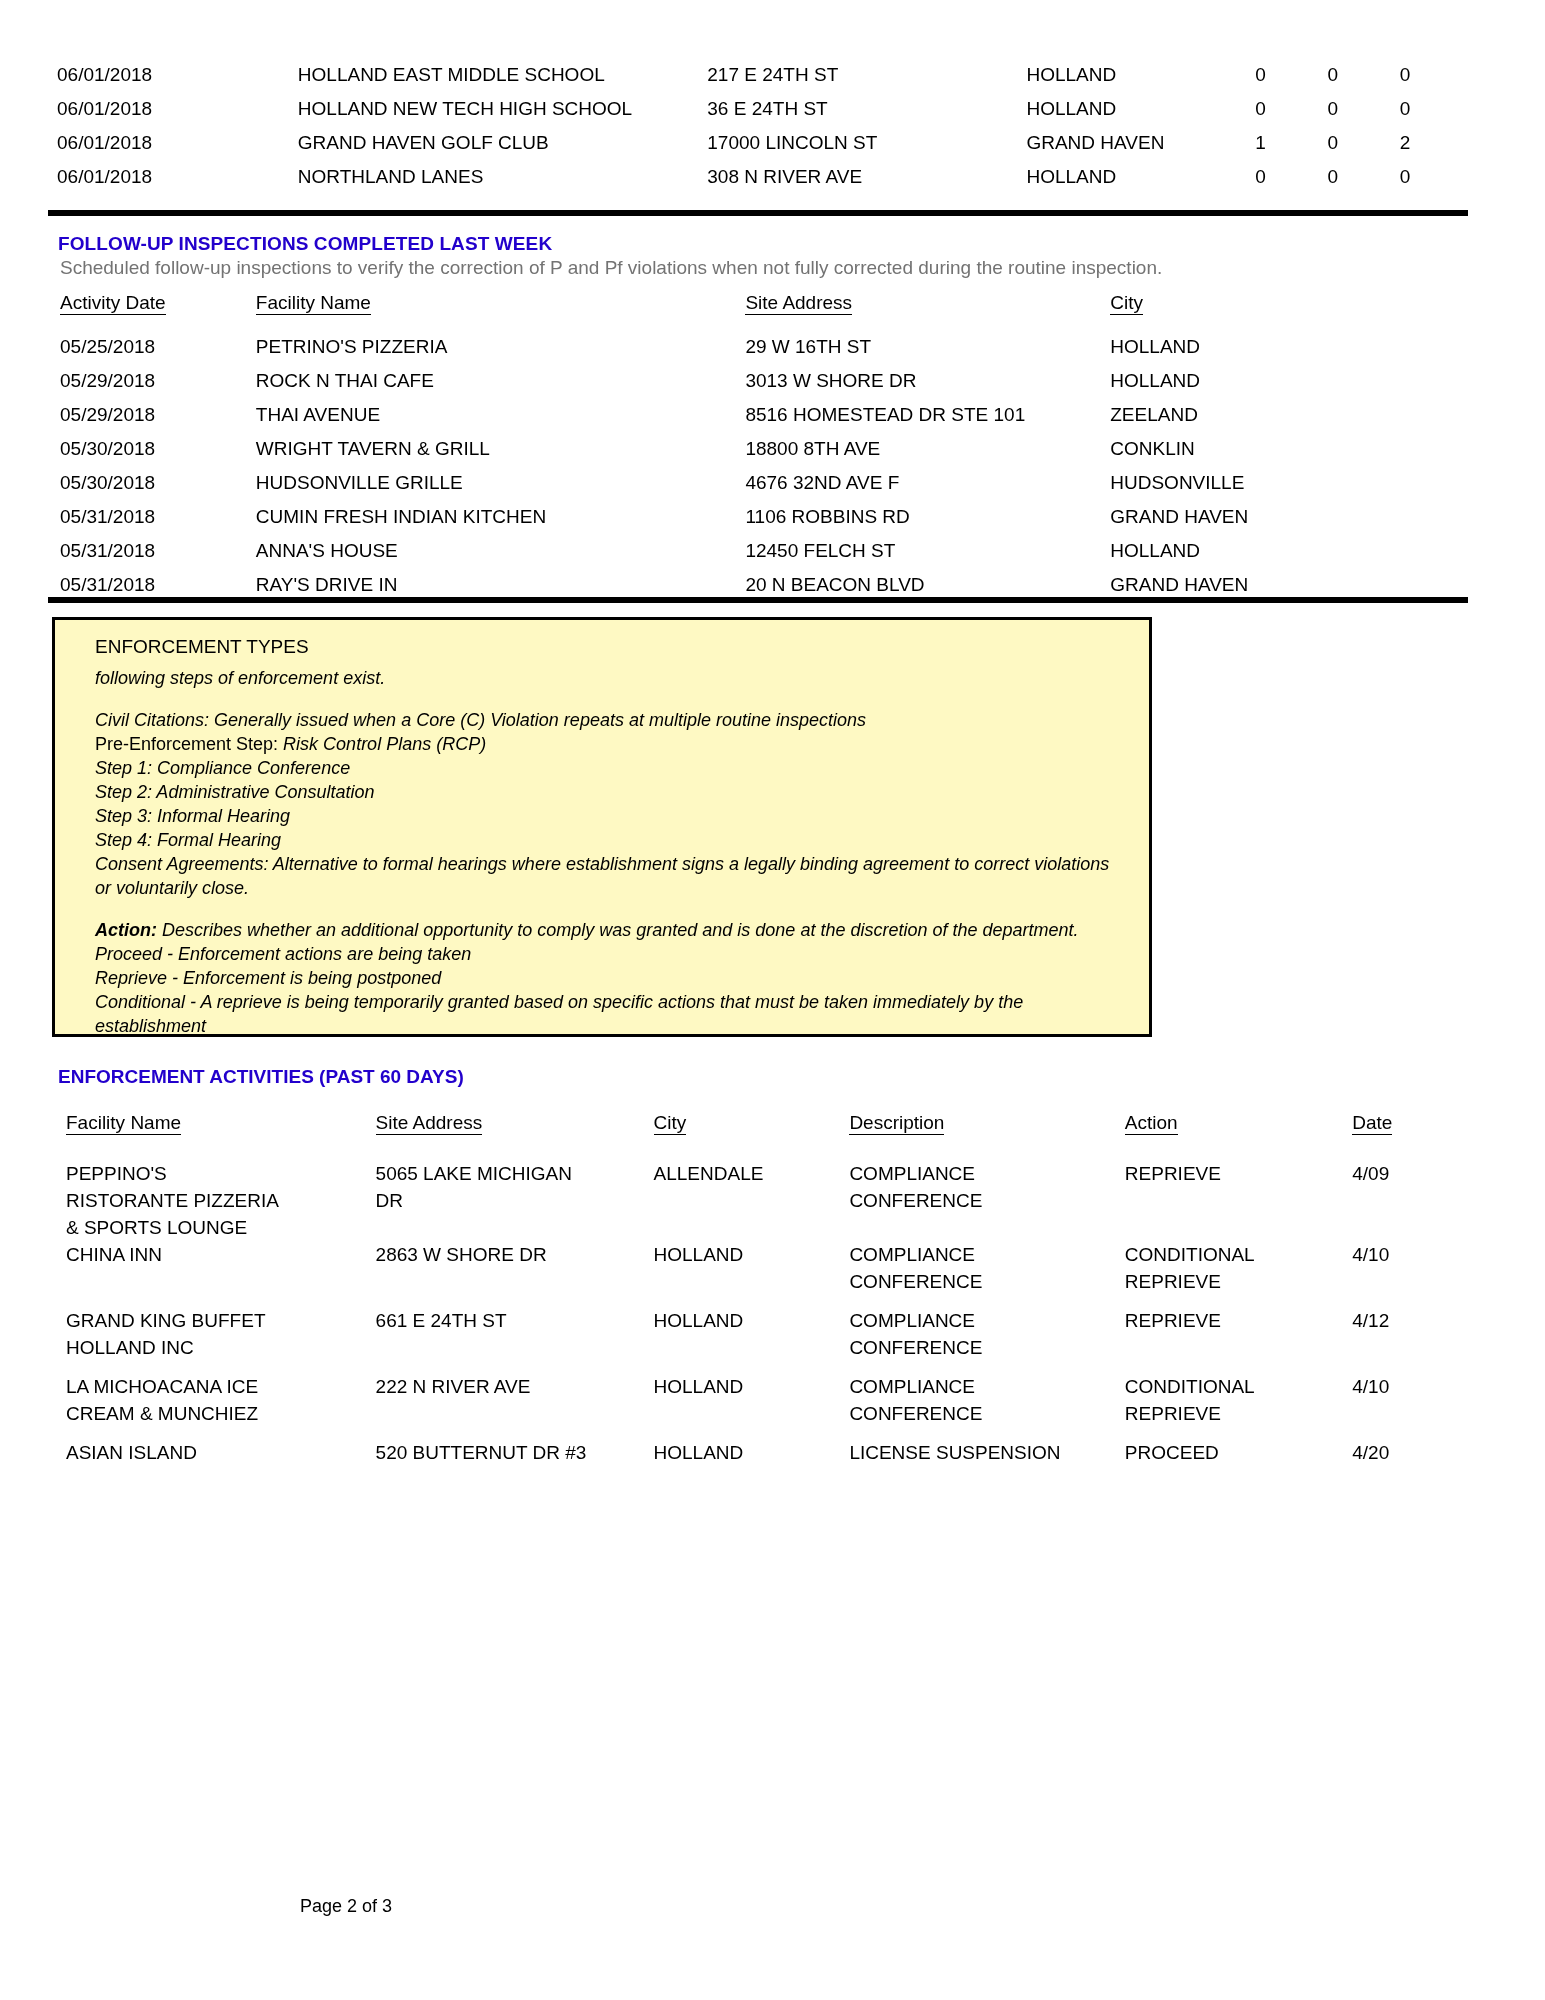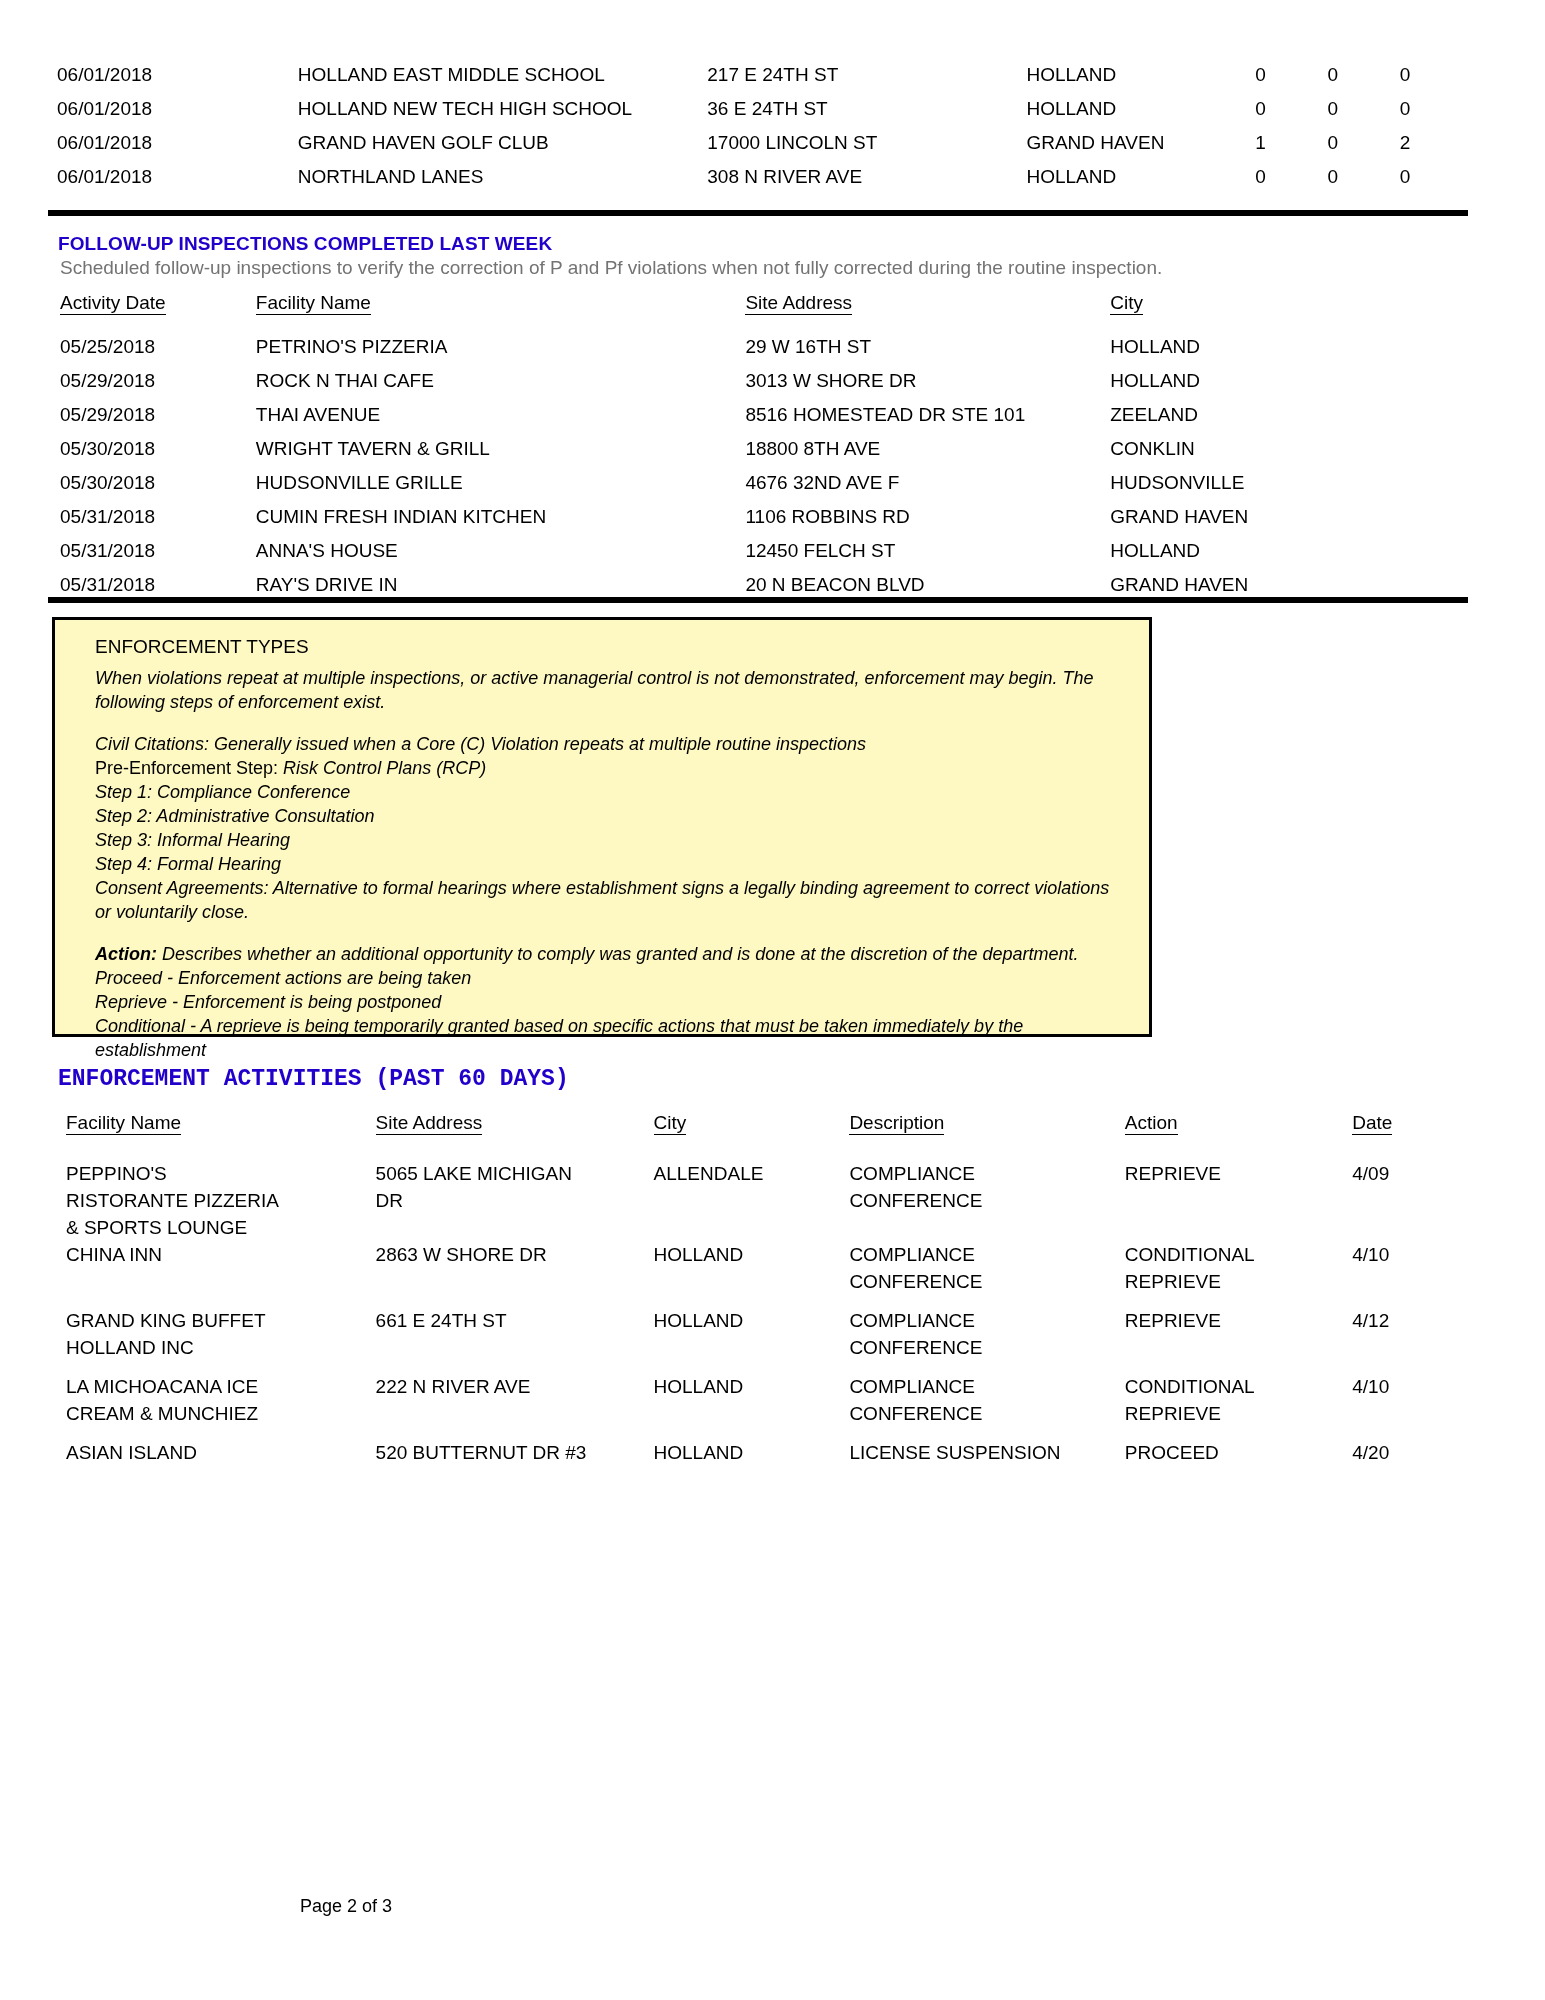--- a/index.html
+++ b/index.html
@@ -144,25 +144,24 @@
   }
   .enf-semi {
     font-style: normal;
   }
 
   
   .act-head {
     position: absolute;
     left: 58px;
     top: 1066px;
-    font-size: 23px;
+    font-size: 19px;
     font-weight: bold;
     color: #2200cc;
     white-space: nowrap;
-    font-family: Liberation Mono, monospace;
   }
   .act-wrap {
     position: absolute;
     left: 66px;
     top: 1112px;
     width: 1400px;
   }
   .act-head-row { height: 48px; }
   .act-row-text {
     font-size: 19px;
@@ -321,21 +320,20 @@
         </tr>
       </tbody>
     </table>
   </div>
 
   <div class="rule-thick r2"></div>
 
   <div class="enf-box">
     <div class="enf-inner">
       <div class="enf-title">ENFORCEMENT TYPES</div>
-      <div class="enf-p">When violations repeat at multiple inspections, or active managerial control is not demonstrated, enforcement may begin. The</div>
       <div class="enf-p">following steps of enforcement exist.</div>
       <div class="enf-gap"></div>
       <div class="enf-p">Civil Citations: Generally issued when a Core (C) Violation repeats at multiple routine inspections</div>
       <div class="enf-p"><span class="enf-semi">Pre-Enforcement Step:</span> <span>Risk Control Plans (RCP)</span></div>
       <div class="enf-p">Step 1: Compliance Conference</div>
       <div class="enf-p">Step 2: Administrative Consultation</div>
       <div class="enf-p">Step 3: Informal Hearing</div>
       <div class="enf-p">Step 4: Formal Hearing</div>
       <div class="enf-p">Consent Agreements: Alternative to formal hearings where establishment signs a legally binding agreement to correct violations</div>
       <div class="enf-p">or voluntarily close.</div>

